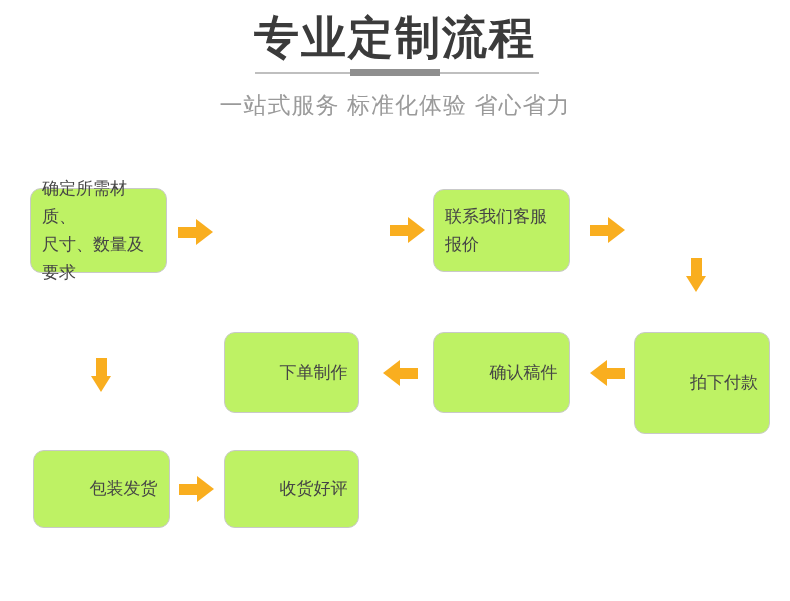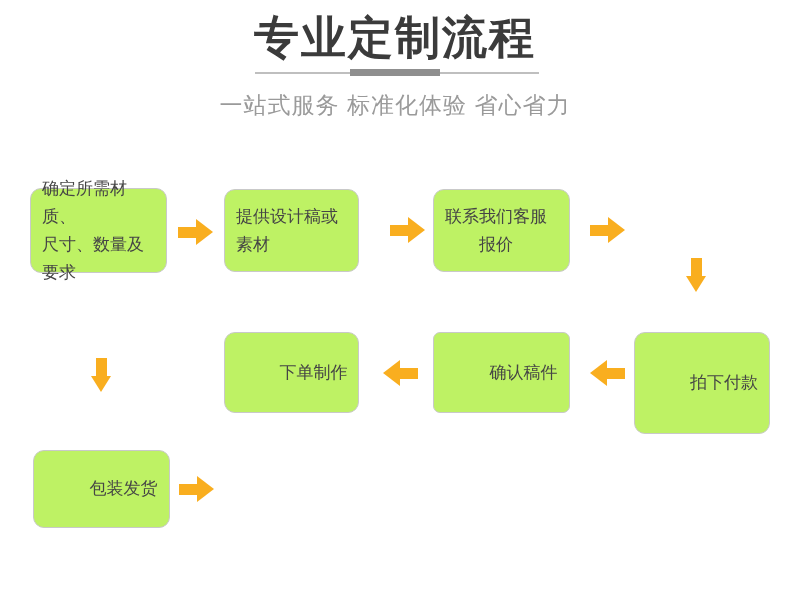--- a/index.html
+++ b/index.html
@@ -165,63 +165,62 @@
 
   <div class="flow-box align-left" style="left:30px; top:188px; width:137px; height:85px;">确定所需材质、
 尺寸、数量及
 要求</div>
 
   <div class="arrow right" style="left:178px; top:219px; width:35px; height:27px;">
     <span class="shaft"></span>
     <span class="head"></span>
   </div>
 
-  <div class="flow-box align-left" style="left:224px; top:189px; width:135px; height:83px;">提供设计稿或
-素材</div>
 
   <div class="arrow right" style="left:390px; top:217px; width:35px; height:27px;">
     <span class="shaft"></span>
     <span class="head"></span>
   </div>
 
-  <div class="flow-box align-left" style="left:433px; top:189px; width:137px; height:83px;text-align:center;">联系我们客服
+  <div class="flow-box align-left" style="left:433px; top:189px; width:137px; height:83px;">联系我们客服
 报价</div>
 
   <div class="arrow right" style="left:590px; top:217px; width:35px; height:27px;">
     <span class="shaft"></span>
     <span class="head"></span>
   </div>
 
   <div class="arrow down" style="left:686px; top:258px; width:21px; height:34px;">
     <span class="shaft"></span>
     <span class="head"></span>
   </div>
 
   <div class="flow-box align-center" style="left:634px; top:332px; width:136px; height:102px;">拍下付款</div>
 
   <div class="arrow left" style="left:590px; top:360px; width:35px; height:27px;">
     <span class="shaft"></span>
     <span class="head"></span>
   </div>
 
-  <div class="flow-box align-center" style="left:433px; top:332px; width:137px; height:81px;border-radius:7px;">确认稿件</div>
+  <div class="flow-box align-center" style="left:433px; top:332px; width:137px; height:81px;">确认稿件</div>
 
   <div class="arrow left" style="left:383px; top:360px; width:35px; height:27px;">
     <span class="shaft"></span>
     <span class="head"></span>
   </div>
 
   <div class="flow-box align-center" style="left:224px; top:332px; width:135px; height:81px;">下单制作</div>
 
   <div class="arrow down" style="left:91px; top:358px; width:21px; height:34px;">
     <span class="shaft"></span>
     <span class="head"></span>
   </div>
 
   <div class="flow-box align-center" style="left:33px; top:450px; width:137px; height:78px;">包装发货</div>
 
   <div class="arrow right" style="left:179px; top:476px; width:35px; height:27px;">
     <span class="shaft"></span>
     <span class="head"></span>
   </div>
 
+  <div class="flow-box align-center" style="left:224px; top:450px; width:135px; height:78px;">收货好评</div>
 
 </div>
 
 </body></html>

